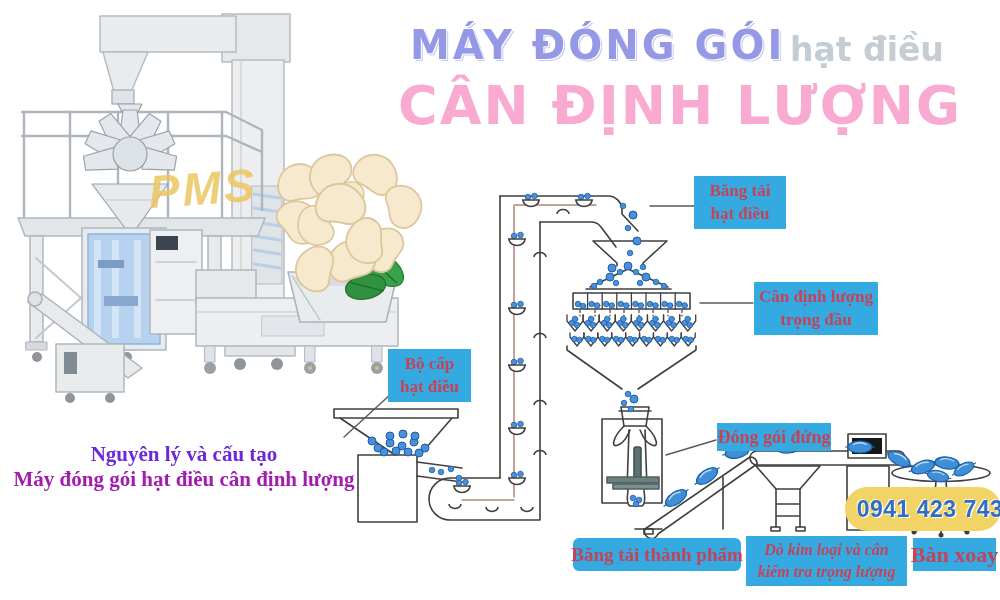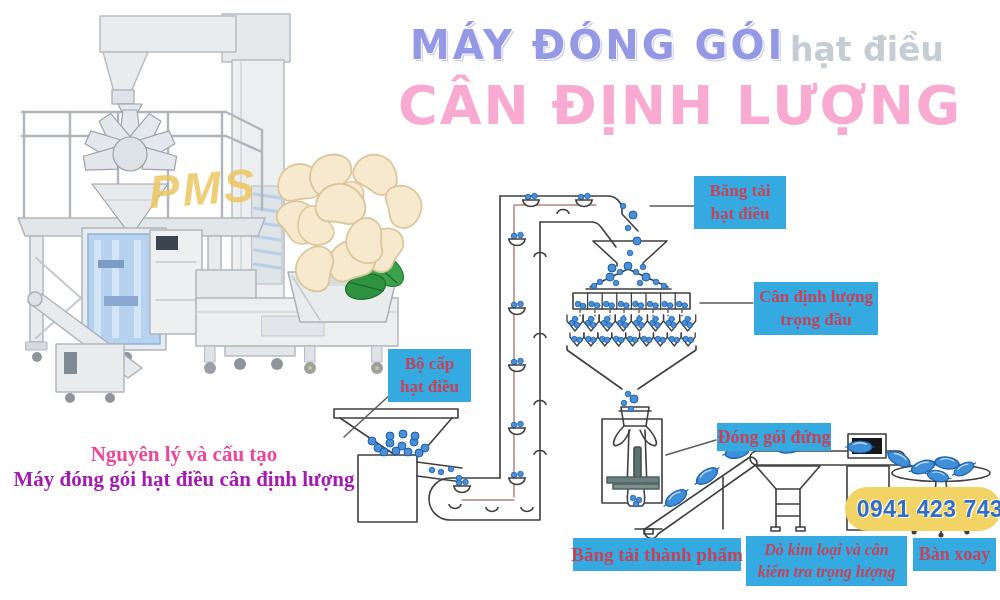--- a/index.html
+++ b/index.html
@@ -11,21 +11,21 @@
     font-size:40px;font-weight:900;letter-spacing:3px;color:#9598e5;
     text-shadow:1px 1px 0 #ffffff,2px 2px 0 #c7c9f4;white-space:nowrap;margin-left:12px;}
   .title-product{left:790px;top:30px;font-family:"DejaVu Sans","Liberation Sans",sans-serif;
     font-size:33px;font-weight:700;color:#c4ccd4;white-space:nowrap;}
   .title-sub{left:398px;top:74px;font-family:"DejaVu Sans","Liberation Sans",sans-serif;
     font-size:54px;font-weight:900;letter-spacing:2px;color:#f9aad1;
     text-shadow:1px 1px 0 #ffffff;white-space:nowrap;}
   
   .caption{left:0;top:442px;width:368px;text-align:center;
     font-family:"Liberation Serif","DejaVu Serif",serif;font-weight:700;z-index:4;}
-  .caption .c1{font-size:21px;color:#ec4899;}
+  .caption .c1{font-size:21px;color:#6d28d9;}
   .caption .c2{font-size:21px;color:#a21caf;white-space:nowrap;}
   
   .tag{position:absolute;background:#35aae1;color:#c4435a;z-index:6;
     font-family:"Liberation Serif","DejaVu Serif",serif;font-weight:700;
     display:flex;flex-direction:column;justify-content:center;align-items:center;
     text-align:center;line-height:1.35;font-size:17px;}
   .tag .ln{white-space:nowrap;}
   
   .phone{left:845px;top:487px;width:156px;height:44px;background:#f2d366;border-radius:22px;
     display:flex;align-items:center;justify-content:center;padding-left:10px;
@@ -482,28 +482,28 @@
     <div class="ln">Cân định lượng</div>
     <div class="ln">trọng đầu</div>
   </div>
   <div class="tag" style="left:388px;top:349px;width:83px;height:53px;">
     <div class="ln">Bộ cấp</div>
     <div class="ln">hạt điều</div>
   </div>
   <div class="tag" style="left:717px;top:423px;width:114px;height:28px;font-size:18px;">
     <div class="ln">Đóng gói đứng</div>
   </div>
-  <div class="tag" style="left:573px;top:538px;width:168px;height:33px;font-size:19px;">
+  <div class="tag" style="left:573px;top:538px;width:168px;height:33px;font-size:19px;border-radius:6px;">
     <div class="ln">Băng tải thành phẩm</div>
   </div>
   <div class="tag" style="left:746px;top:536px;width:161px;height:50px;font-size:16px;font-style:italic;">
     <div class="ln">Dò kim loại và cân</div>
     <div class="ln">kiểm tra trọng lượng</div>
   </div>
-  <div class="tag" style="left:913px;top:538px;width:83px;height:33px;font-size:18px;">
+  <div class="tag" style="left:913px;top:538px;width:83px;height:33px;font-size:22px;">
     <div class="ln">Bàn xoay</div>
   </div>
 
   <div class="abs phone">
     <svg width="30" height="30" viewBox="0 0 26 26">
       <path d="M7,20 A11,11 0 0 1 20,7" stroke="#4c4c4c" stroke-width="5" fill="none" stroke-linecap="round"></path>
       <ellipse cx="6.5" cy="20.5" rx="3.4" ry="2.4" fill="#4c4c4c" transform="rotate(45 6.5 20.5)"></ellipse>
       <ellipse cx="20.5" cy="6.5" rx="2.4" ry="3.4" fill="#4c4c4c" transform="rotate(45 20.5 6.5)"></ellipse>
       <path d="M19,9.5 a5,5 0 0 1 3.5,3.5 M21.5,6 a8,8 0 0 1 4,4" stroke="#4c4c4c" stroke-width="1.8" fill="none" stroke-linecap="round"></path>
     </svg>

